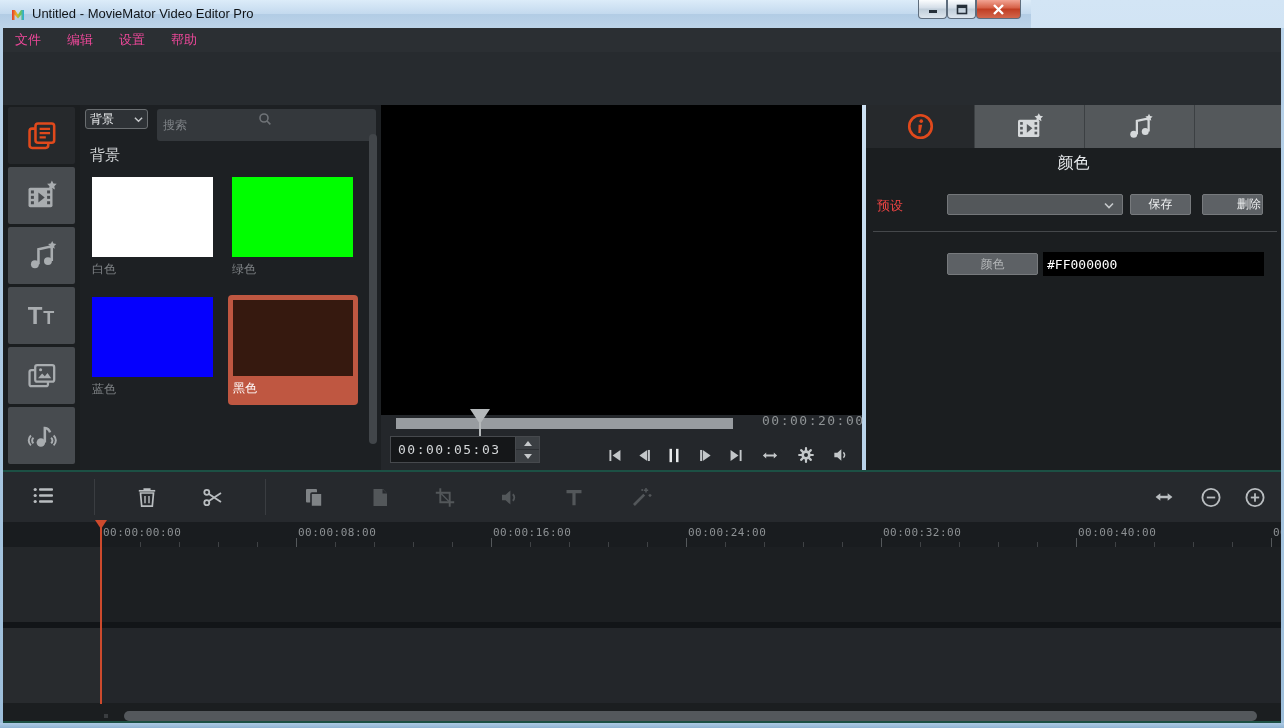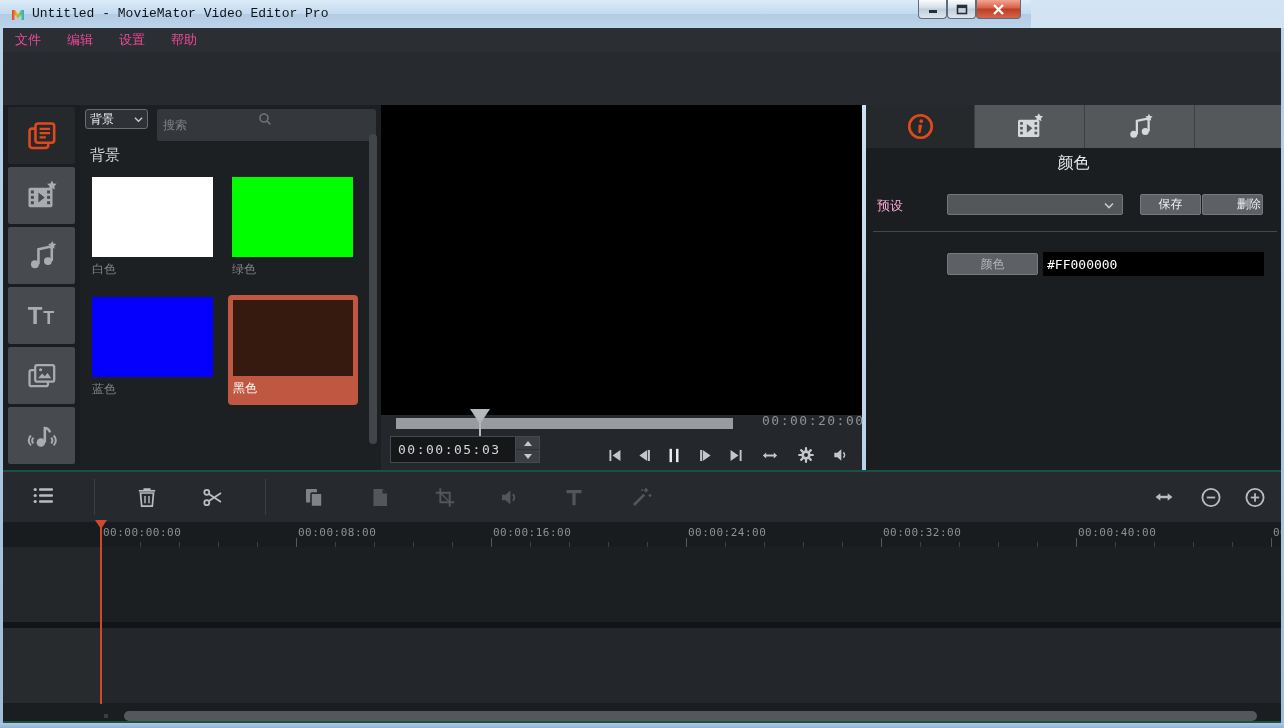--- a/index.html
+++ b/index.html
@@ -4,21 +4,21 @@
 <style>
   * { margin:0; padding:0; box-sizing:border-box; }
   html,body { width:1284px; height:728px; overflow:hidden; }
   body { font-family:"Liberation Sans","DejaVu Sans",sans-serif; }
   #app { position:relative; width:1284px; height:728px; background:linear-gradient(#d3e5f5,#a9c8e2); overflow:hidden; }
   .abs { position:absolute; }
   svg { display:block; }
   .mono { font-family:"DejaVu Sans Mono","Liberation Mono",monospace; }
 
   
-  .titlebar { left:0; top:0; width:1031px; height:28px; background:linear-gradient(#dcecf9 0%,#c3d9ee 50%,#b2cce5 51%,#bdd4e9 100%);font-family:Liberation Mono, monospace; }
+  .titlebar { left:0; top:0; width:1031px; height:28px; background:linear-gradient(#dcecf9 0%,#c3d9ee 50%,#b2cce5 51%,#bdd4e9 100%); }
   .win-title { left:32px; top:6px; font-size:13px; color:#101418; }
   .win-btns { right:10px; top:0; display:flex; }
   .win-btn { height:19px; border:1px solid #5e6d7d; border-top:none; border-radius:0 0 4px 4px; display:flex; align-items:center; justify-content:center; background:linear-gradient(#fbfdfe,#d3dde7 45%,#bfcdd9 50%,#dde6ee); }
   .win-btn.min,.win-btn.max { width:29px; }
   .win-btn.close { width:45px; background:linear-gradient(#f2a493,#d55f45 45%,#c03d22 50%,#d2664c); }
 
   
   .menubar { left:0; top:28px; width:1284px; height:24px; background:#2b2f33; display:flex; align-items:center; padding-left:15px; gap:26px; }
   .menu-item { color:#ec4899; font-size:13px; cursor:default; }
 
@@ -63,21 +63,21 @@
   .tri-up { width:0;height:0;border-left:4px solid transparent;border-right:4px solid transparent;border-bottom:5px solid #c5c8ca; }
   .tri-dn { width:0;height:0;border-left:4px solid transparent;border-right:4px solid transparent;border-top:5px solid #c5c8ca; }
   .pb-ico { position:absolute; top:29px; width:22px; height:22px; color:#c3c7c9; display:flex; align-items:center; justify-content:center; }
 
   
   .props { left:866px; top:105px; width:415px; height:365px; background:#1b1e20; }
   .props-tabs { position:absolute; left:0; top:0; width:415px; height:43px; background:#54585b; --hole:#54585b; }
   .ptab { position:absolute; top:0; width:109px; height:43px; display:flex; align-items:center; justify-content:center; color:#d6d9db; border-right:1px solid #3c4043; }
   .ptab.active { background:#26292c; --hole:#26292c; color:#e0491c; }
   .props-title { position:absolute; left:0; top:48px; width:415px; text-align:center; font-size:16px; color:#e6e9eb; }
-  .plabel { position:absolute; font-size:13px; color:#f9a8d4; }
+  .plabel { position:absolute; font-size:13px; color:#ef4444; }
   .pdrop { position:absolute; left:81px; top:89px; width:176px; height:21px; background:#53575a; border:1px solid #74777a; border-radius:2px; color:#e8eaec; }
   .pbtn { position:absolute; top:89px; width:61px; height:21px; background:#5d6165; border:1px solid #777a7d; border-radius:2px; color:#eef0f1; font-size:12px; display:flex; align-items:center; justify-content:center; }
   .pdivider { position:absolute; left:7px; top:126px; width:404px; height:1px; background:#45484b; }
   .color-btn { position:absolute; left:81px; top:148px; width:91px; height:22px; background:#5d6165; border:1px solid #777a7d; border-radius:2px; color:#b4b7b9; font-size:12px; display:flex; align-items:center; justify-content:center; }
   .color-field { position:absolute; left:177px; top:147px; width:221px; height:24px; background:#000; color:#fff; font-size:13px; display:flex; align-items:center; padding-left:4px; }
 
   
   .tl-frame-top { left:3px; top:470px; width:1278px; height:2px; background:#1c5044; }
   .tl-toolbar { left:3px; top:472px; width:1278px; height:50px; background:#26292d; --hole:#26292d; }
   .tl-ico { position:absolute; top:13px; width:24px; height:24px; display:flex; align-items:center; justify-content:center; color:#b9bdc0; }
@@ -402,21 +402,21 @@
       </div>
     </div>
     <div class="props-title">颜色</div>
     <span class="plabel" style="left:11px;top:92px;">预设</span>
     <div class="pdrop">
       <span></span>
       <svg width="10" height="7" viewBox="0 0 10 7" style="position:absolute;right:8px;top:7px;">
           <path d="M1 1.5l4 4 4-4" stroke="#c6c9cb" stroke-width="1.6" fill="none"></path>
         </svg>
     </div>
-    <div class="pbtn" style="left:274px;">保存</div>
+    <div class="pbtn" style="left:264px;">保存</div>
     <div class="pbtn" style="left:336px;padding-left:33px;">删除</div>
     <div class="pdivider"></div>
     <div class="color-btn">颜色</div>
     <div class="color-field mono">#FF000000</div>
   </div>
 
   <div class="abs tl-frame-top"></div>
   <div class="abs tl-toolbar">
     <span class="tl-ico" style="left:28px;top:11px;">
         <svg width="27" height="27" viewBox="0 0 24 24" fill="currentColor">

